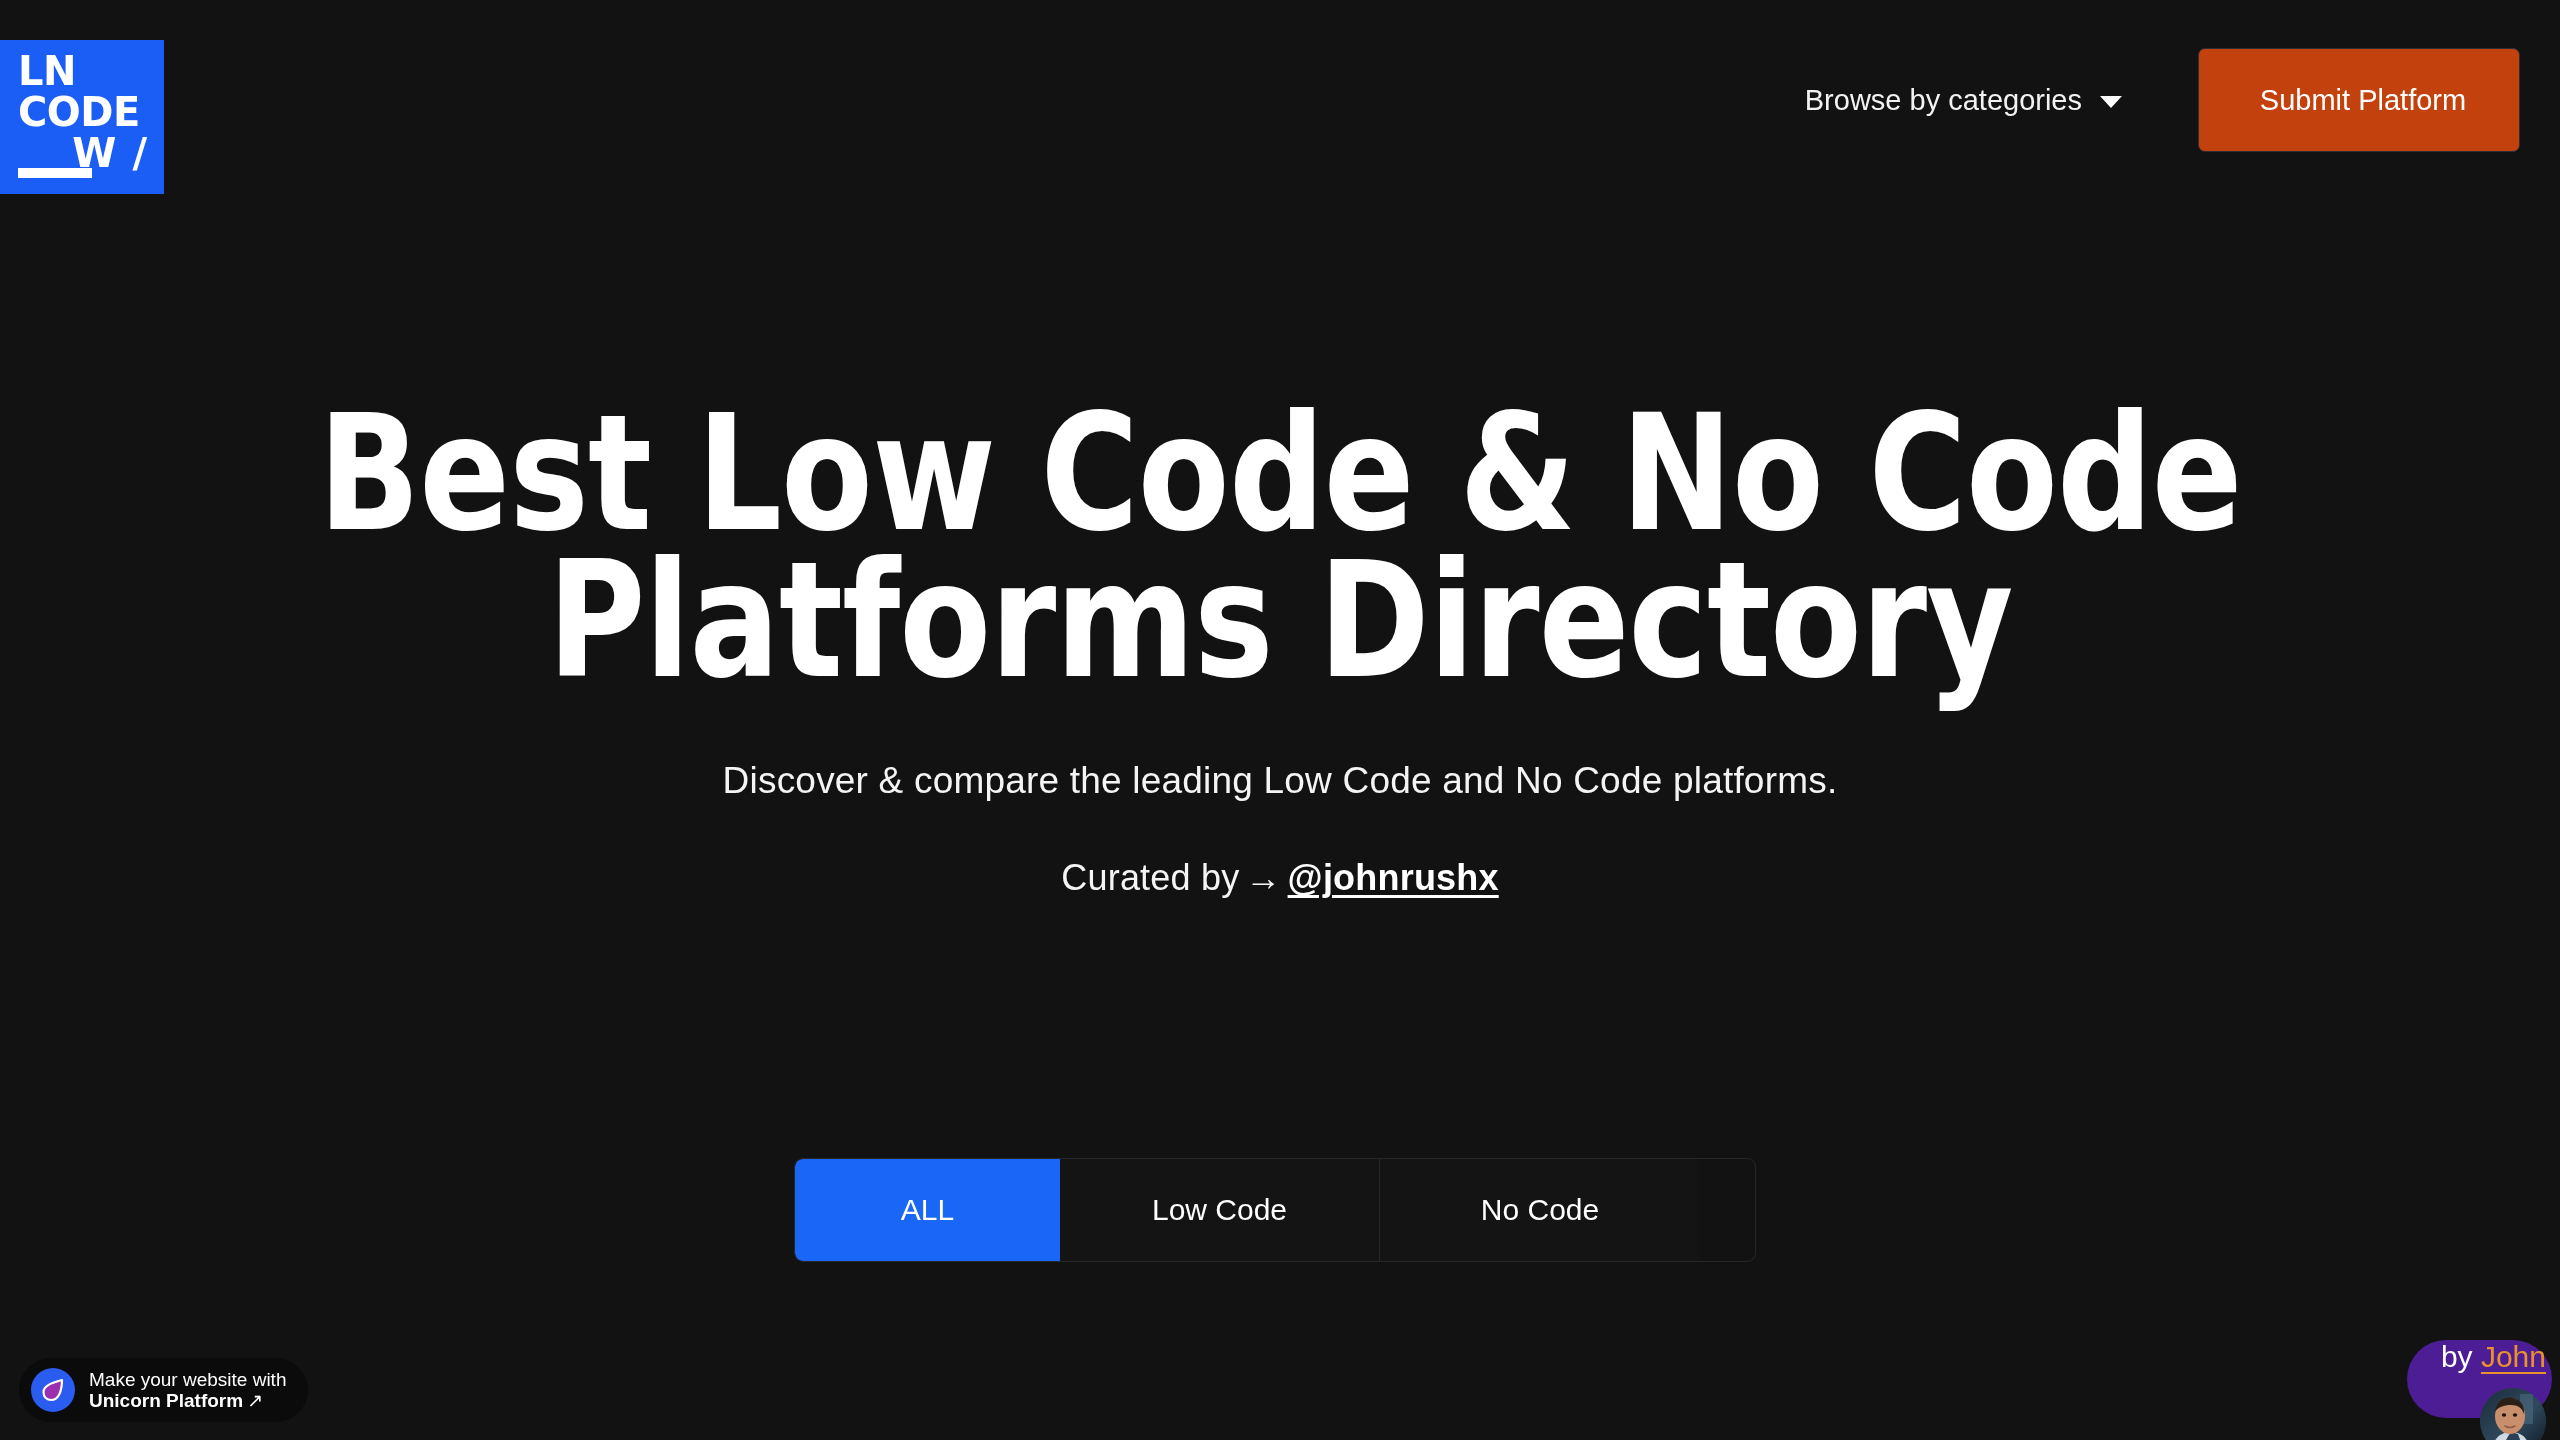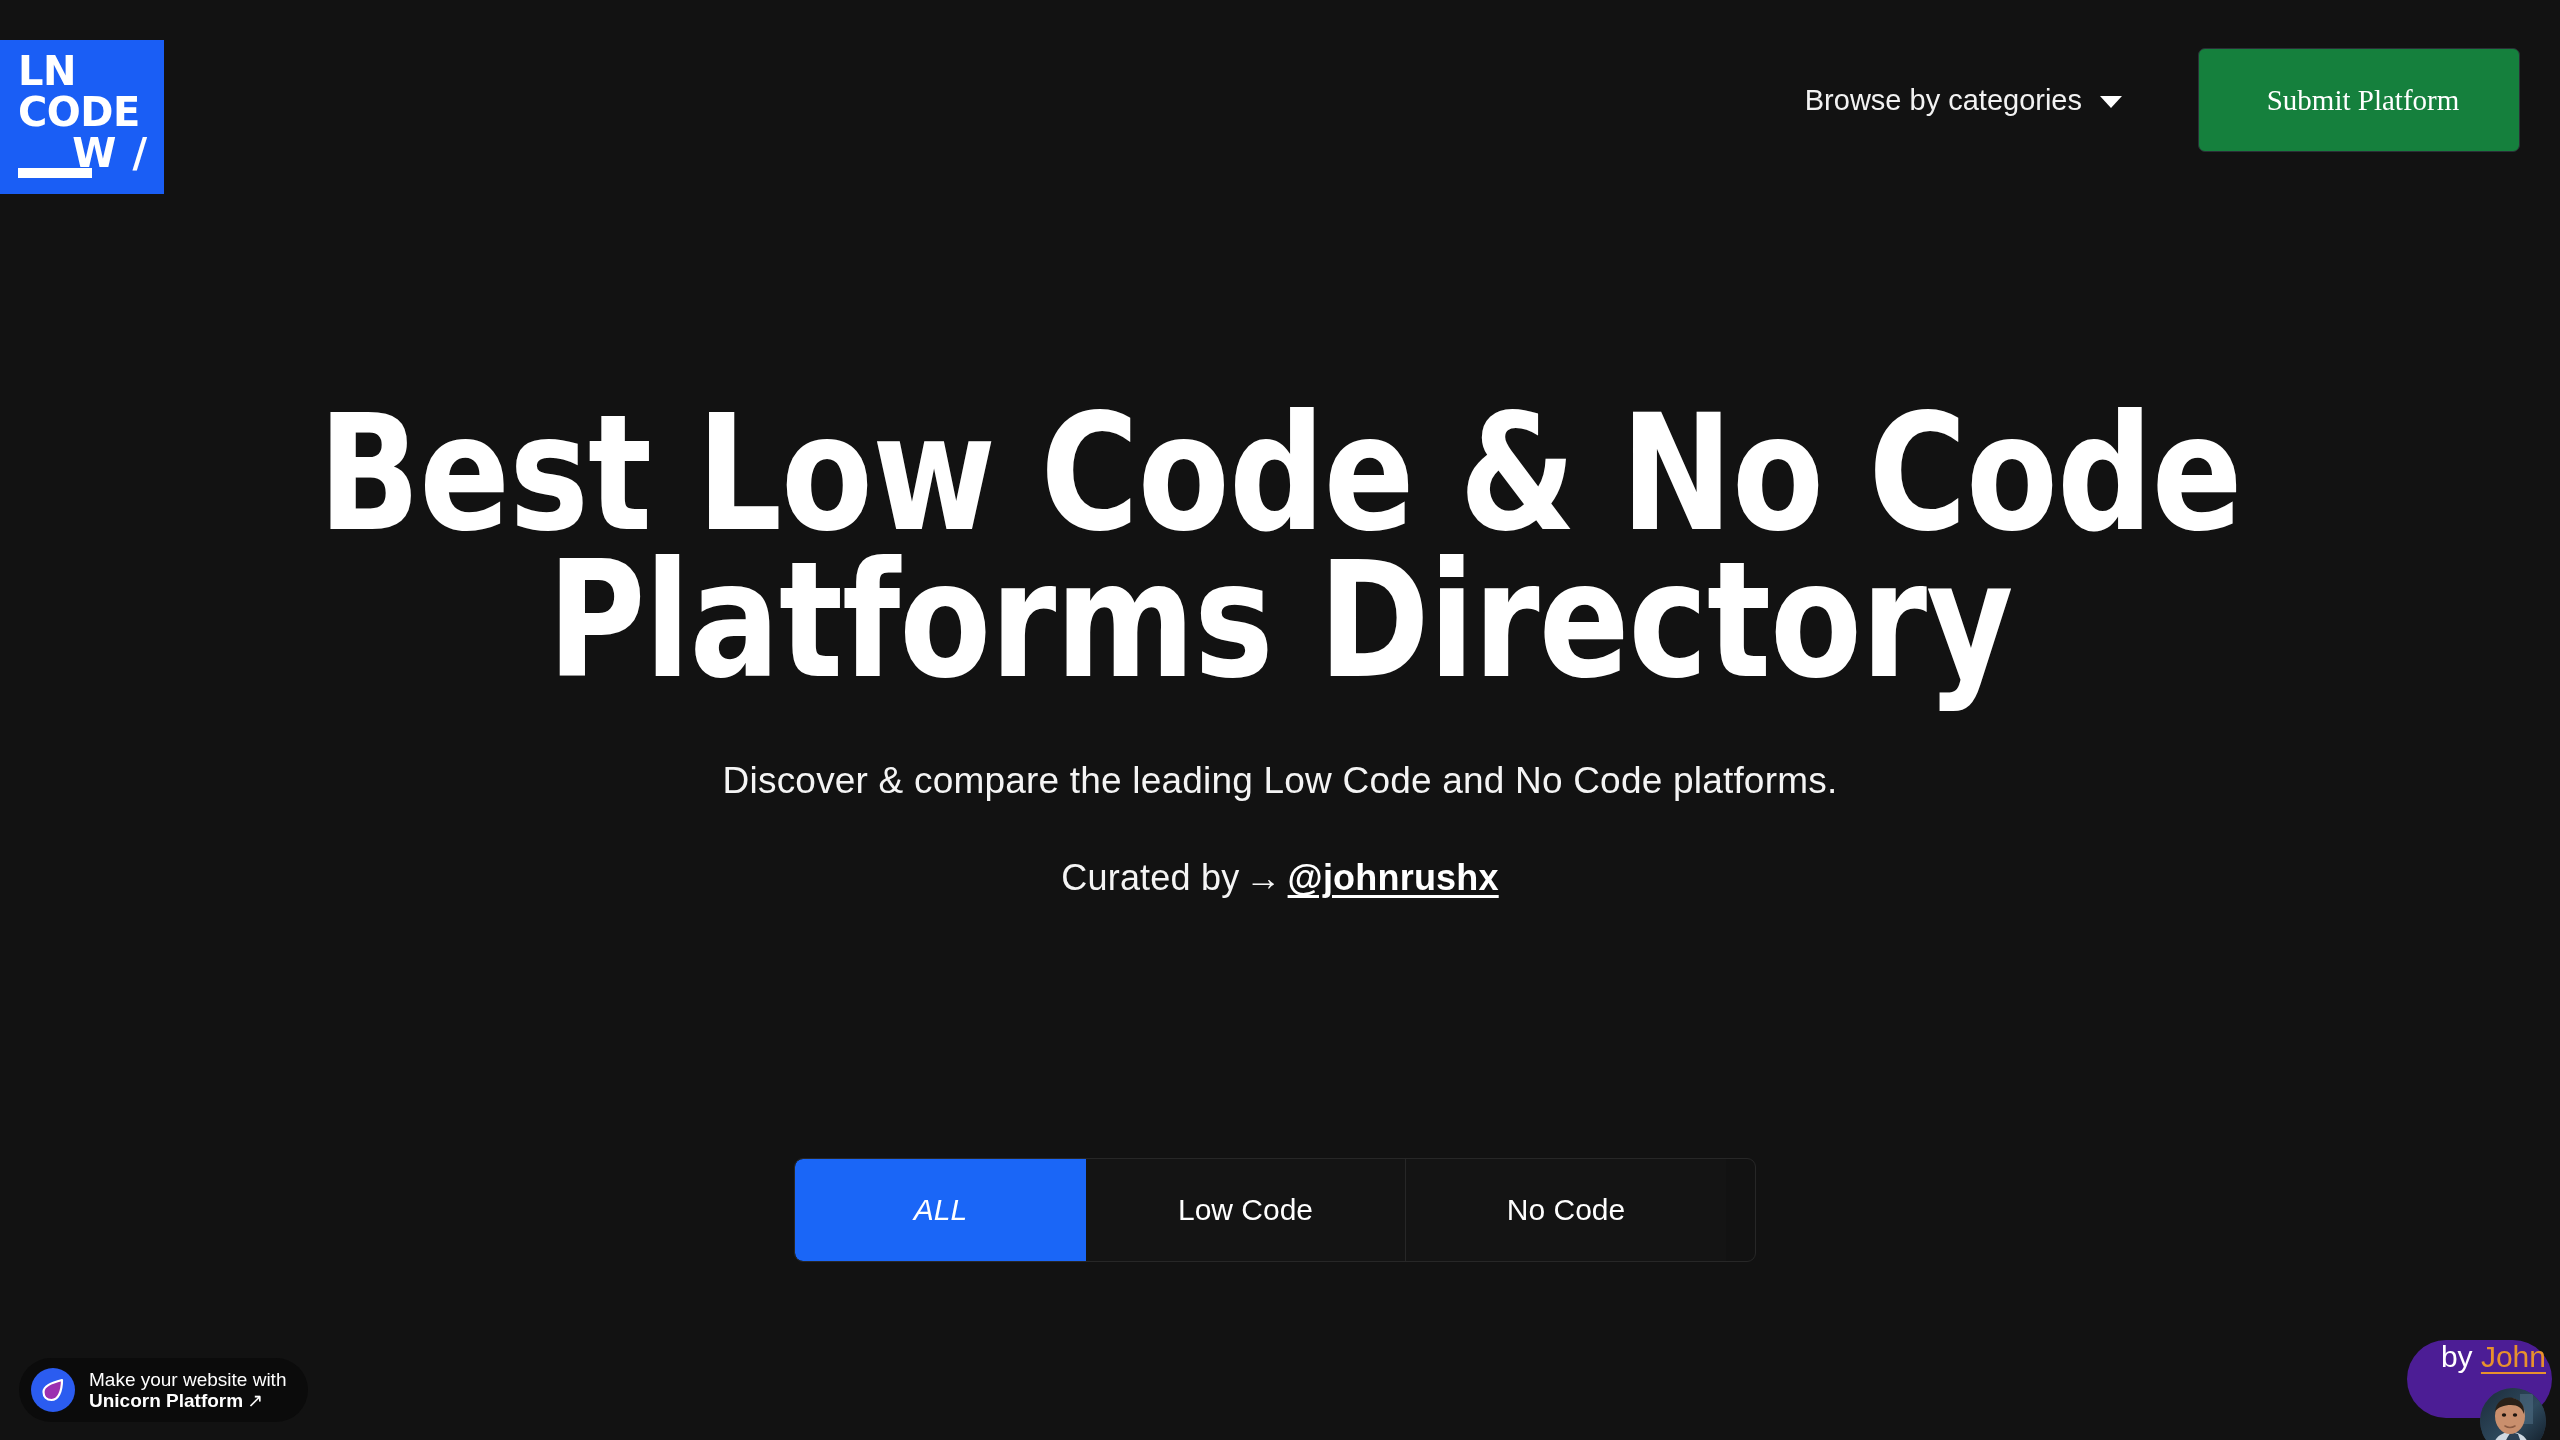--- a/index.html
+++ b/index.html
@@ -99,24 +99,24 @@
     border-top: 12px solid #ffffff;
     display: inline-block;
     margin-top: 4px;
   }
 
   .submit-btn {
     width: 322px;
     height: 104px;
     border: 1px solid #2b2e36;
     border-radius: 7px;
-    background: #15803d;
+    background: #c2410c;
     color: #ffffff;
     font-size: 29px;
-    font-family: Liberation Serif, serif;
+    font-family: Liberation Sans, sans-serif;
     display: flex;
     align-items: center;
     justify-content: center;
     cursor: pointer;
     padding-left: 8px;
   }
 
   
   .hero {
     position: absolute;
@@ -179,21 +179,21 @@
     display: flex;
     align-items: center;
     justify-content: center;
     font-size: 30px;
     color: #ffffff;
     background: #141414;
     cursor: pointer;
     border-right: 1px solid #272727;
   }
   .tab:last-child { border-right: none; }
-  .tab-all    { width: 291px; font-style: italic; }
+  .tab-all    { width: 265px; }
   .tab-low    { width: 320px; }
   .tab-no     { width: 320px; }
   .tab.active {
     background: #1a66f7;
     color: #ffffff;
     border-radius: 8px 0 0 8px;
     border-right: none;
   }
 
   

